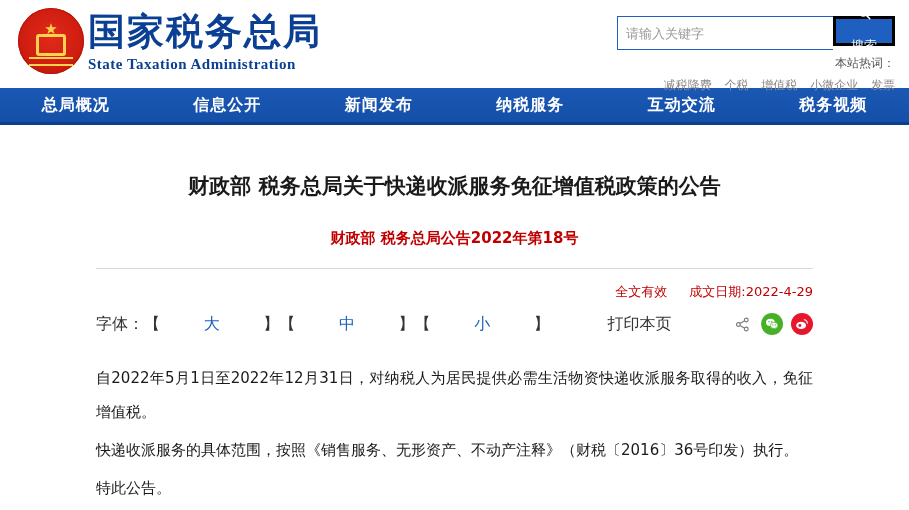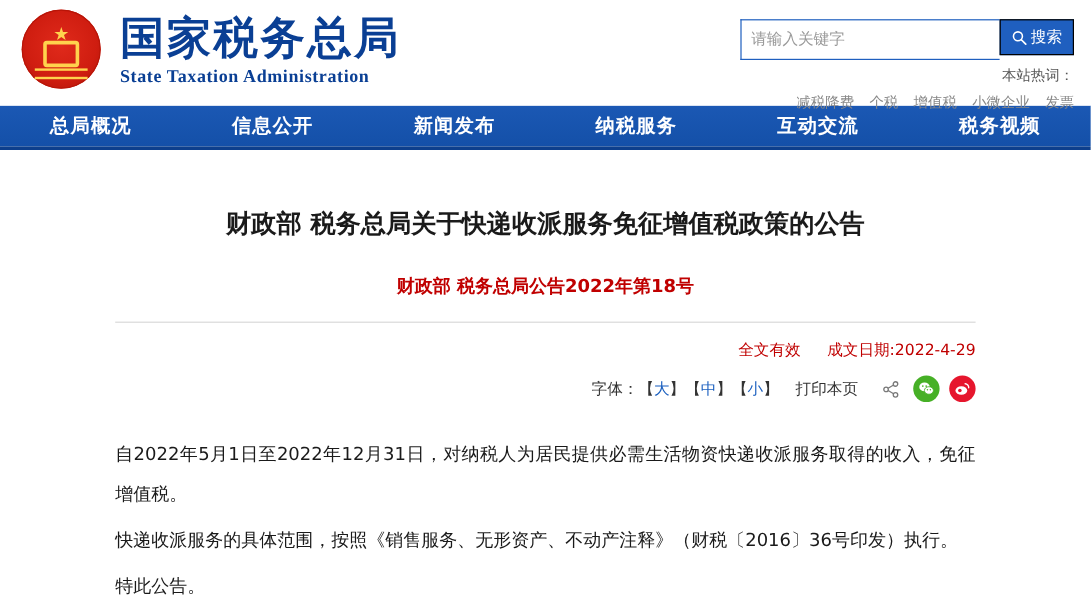--- a/index.html
+++ b/index.html
@@ -61,21 +61,21 @@
     position: absolute;
     left: 50%;
     bottom: 8px;
     transform: translateX(-50%);
     width: 44px;
     height: 5px;
     border-top: 2px solid #ffd24d;
     border-bottom: 2px solid #ffd24d;
   }
   .brand-text {
-    margin-left: 16px;
+    margin-left: 4px;
   }
   .brand-cn {
     font-family: "DejaVu Sans", sans-serif;
     font-size: 37px;
     font-weight: bold;
     color: #0a3f94;
     letter-spacing: 2px;
     line-height: 44px;
   }
   .brand-en {
@@ -109,29 +109,30 @@
     font-size: 13px;
     color: #333;
     font-family: "DejaVu Sans", sans-serif;
     outline: none;
   }
   .search-input::placeholder { color: #9a9a9a; }
   .search-btn {
     width: 62px;
     background: #1f5fbf;
     color: #fff;
-    border: 1px solid #000000;
+    border: 3px solid #000000;
     font-size: 13px;
     font-family: "DejaVu Sans", sans-serif;
     display: flex;
     align-items: center;
     justify-content: center;
-    gap: 3px;
+    gap: 17px;
     cursor: pointer;
     box-sizing: border-box;
+    flex-direction: column;
   }
   .search-btn svg { display: block; }
   .hot-row {
     margin-top: 9px;
     font-size: 12px;
     color: #666;
     text-align: right;
     font-family: "DejaVu Sans", sans-serif;
   }
   .hot-label { color: #555; }
@@ -193,25 +194,25 @@
   .meta-row {
     text-align: right;
     margin-top: 14px;
     font-family: "DejaVu Sans", sans-serif;
     font-size: 13px;
     color: #c00000;
   }
   .meta-row .valid { margin-right: 18px; }
   .tools-row {
     display: flex;
-    justify-content: flex-end;
+    justify-content: space-between;
     align-items: center;
     margin-top: 12px;
     font-family: "DejaVu Sans", sans-serif;
-    font-size: 13px;
+    font-size: 16px;
     color: #333;
   }
   .font-label { color: #333; }
   .font-opt { color: #1a5fbf; cursor: pointer; }
   .print-link {
     color: #333;
     margin-left: 14px;
     cursor: pointer;
   }
   .share-icons {

